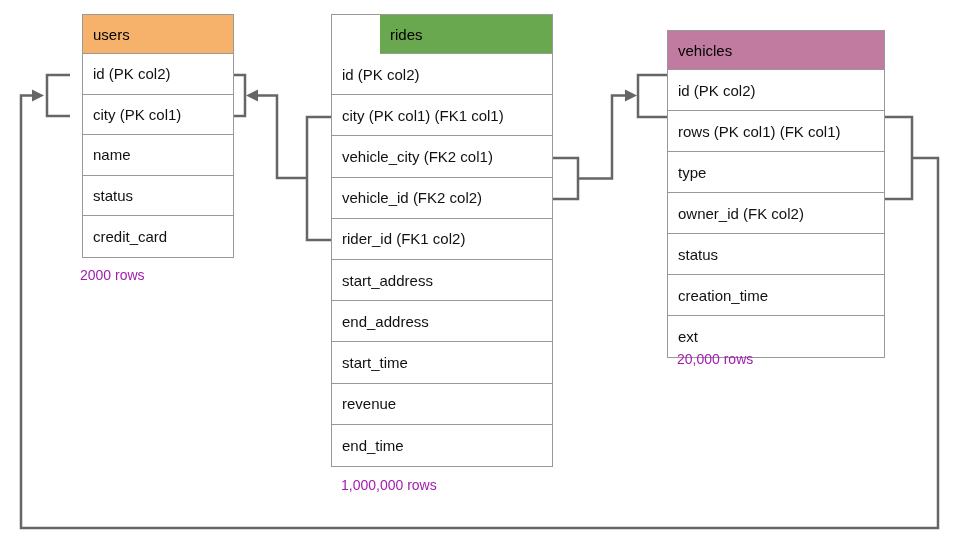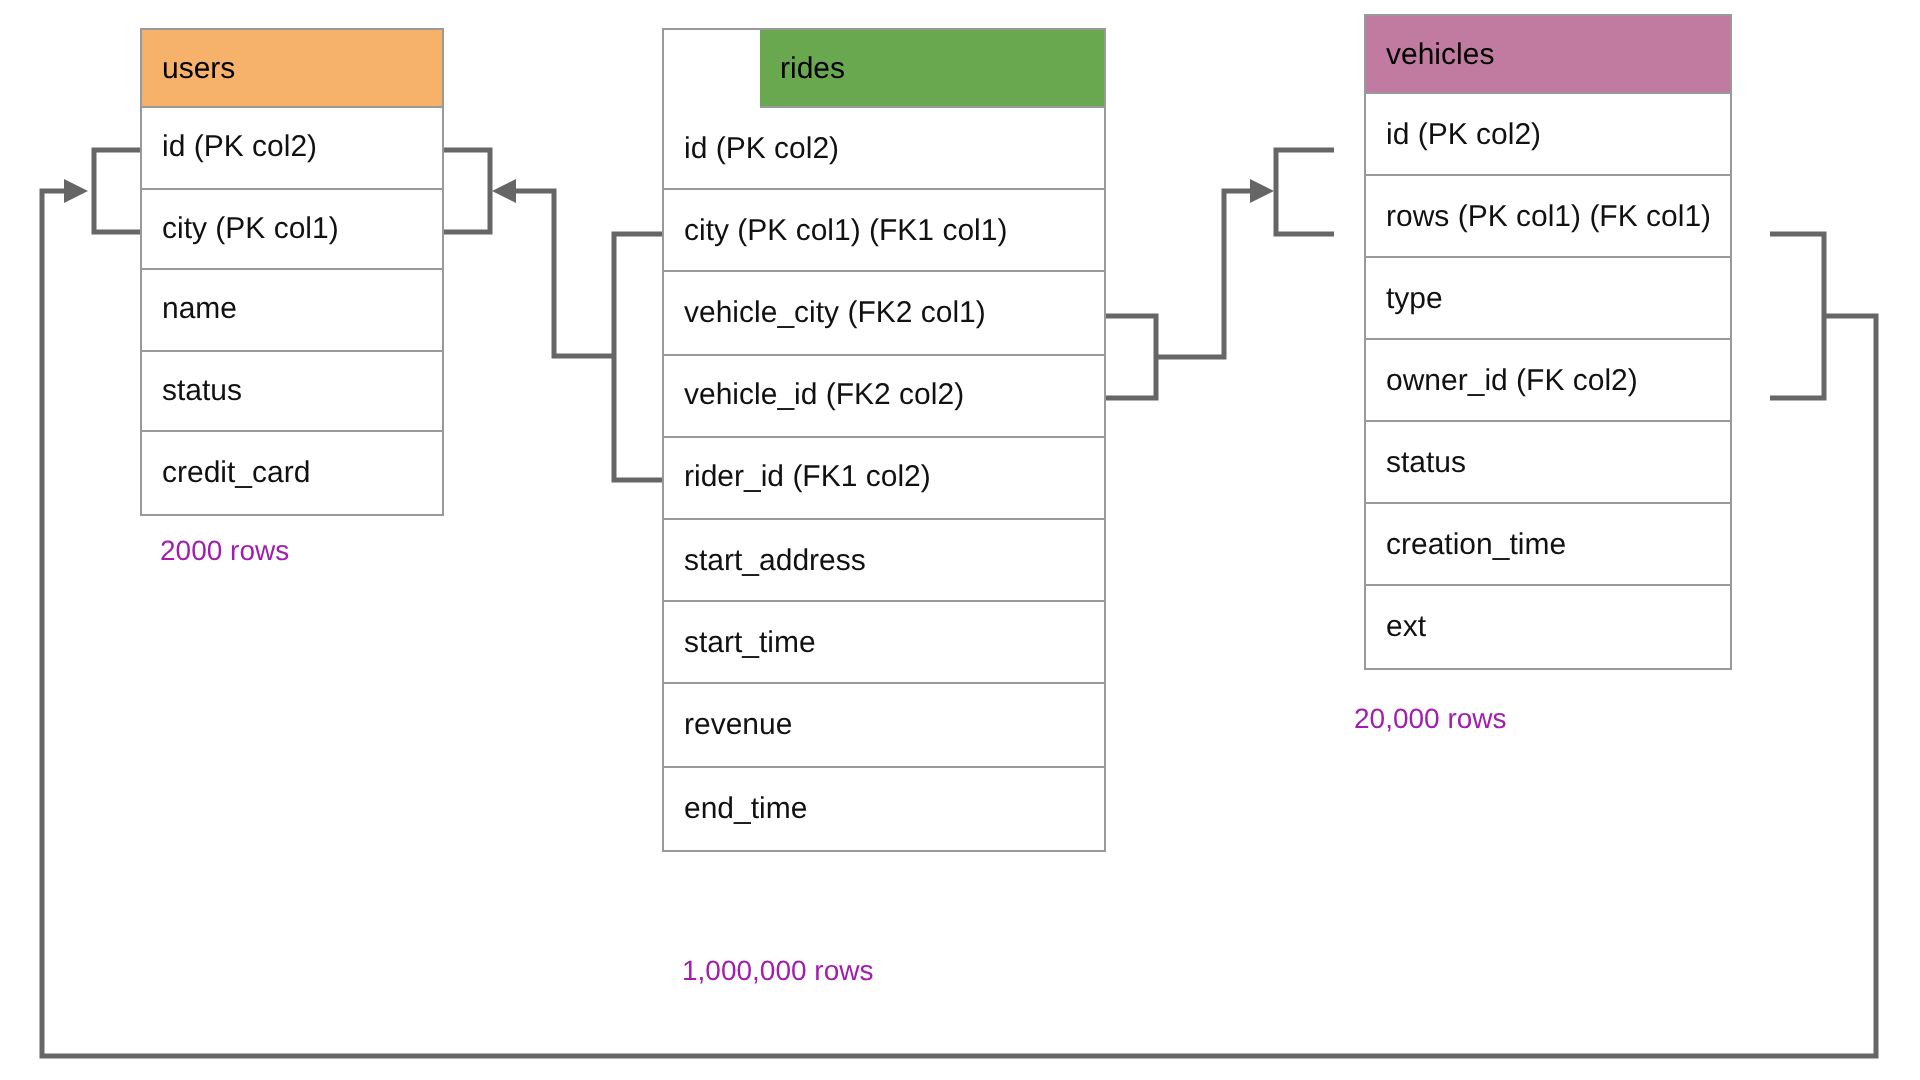--- a/index.html
+++ b/index.html
@@ -55,23 +55,23 @@
   .row {
     display: flex;
     align-items: center;
     padding-left: 10px;
     border-bottom: 1px solid var(--border);
     box-sizing: border-box;
     white-space: nowrap;
     overflow: hidden;
   }
   .row:last-child { border-bottom: none; }
-  #table-users  { left: 70px;  top: 14px; width: 152px; text-align: center; }
+  #table-users  { left: 82px;  top: 14px; width: 152px; text-align: center; }
   #table-rides  { left: 331px; top: 14px; width: 222px; }
-  #table-vehicles { left: 667px; top: 7px; width: 184px; margin-left: 15px; }
+  #table-vehicles { left: 667px; top: 30px; width: 218px; }
   #table-users  .row { height: 40.5px; }
   #table-rides  .row { height: 41.2px; }
   #table-vehicles .row { height: 41px; }
   .note {
     position: absolute;
     font-size: 14px;
     color: #a21caf;
     white-space: nowrap;
     text-align: center;
   }
@@ -122,20 +122,21 @@
 
   <div class="table" id="table-rides">
     <div class="thead" style="background: rgb(106, 168, 79); margin-left: 48px;">rides</div>
     <div class="tbody">
         <div class="row">id (PK col2)</div>
         <div class="row">city (PK col1) (FK1 col1)</div>
         <div class="row">vehicle_city (FK2 col1)</div>
         <div class="row">vehicle_id (FK2 col2)</div>
         <div class="row">rider_id (FK1 col2)</div>
         <div class="row">start_address</div>
+        <div class="row">end_address</div>
         <div class="row">start_time</div>
         <div class="row">revenue</div>
         <div class="row">end_time</div>
       </div>
   </div>
   <div class="note" id="note-rides">1,000,000 rows</div>
 
   <div class="table" id="table-vehicles">
     <div class="thead" style="background: rgb(194, 123, 160);">vehicles</div>
     <div class="tbody">

